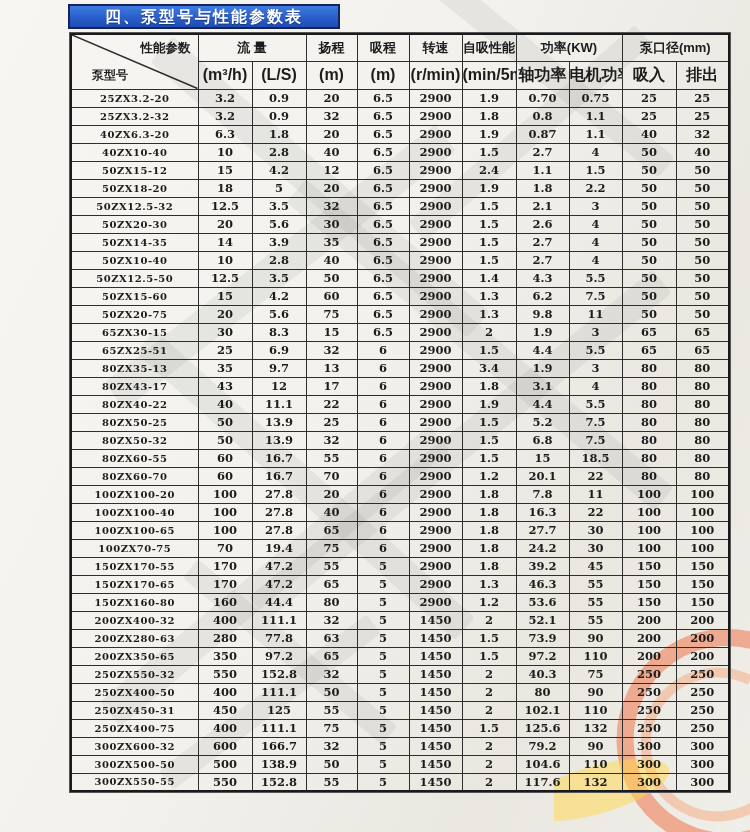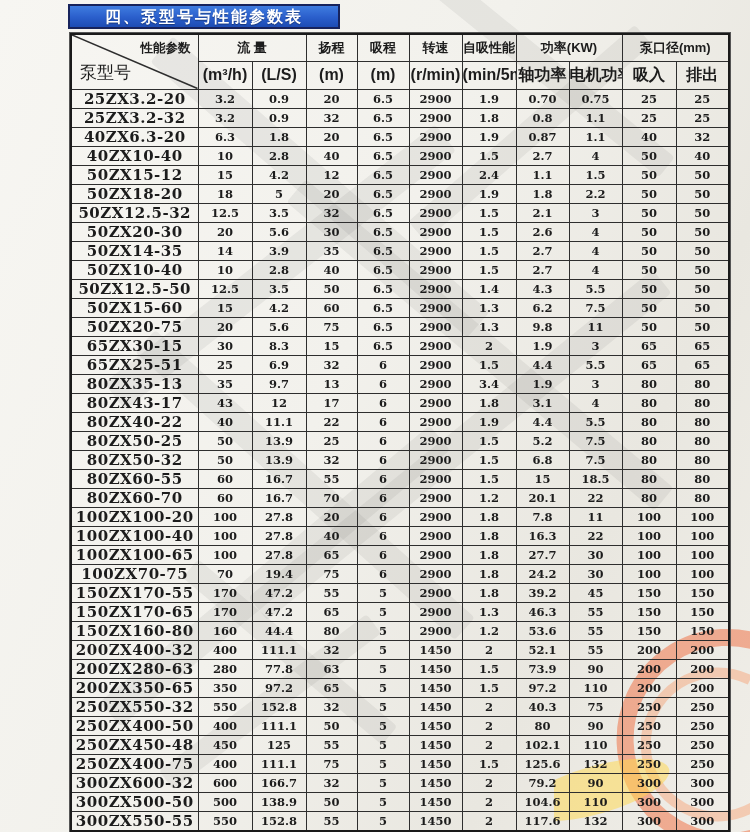--- a/index.html
+++ b/index.html
@@ -47,26 +47,26 @@
     border:1px solid #2e2e2e; padding:0; text-align:center;
     color:#1c1c1c; overflow:hidden; white-space:nowrap;
   }
   table.spec { border:2px solid #1a1a1a; outline:1px solid #555; }
   thead th { font-size:13px; font-weight:bold; height:27px; background:transparent; }
   thead tr.units th { font-size:16px; height:28px; }
   tbody td {
     height:18px; font-size:11.5px; font-weight:bold;
     font-family:"DejaVu Serif","Liberation Serif", serif;
   }
-  tbody td:first-child { font-size:15px; letter-spacing:0.5px; }
+  tbody td:first-child { font-size:10px; letter-spacing:0.5px; }
   
   th.corner { position:relative; }
   th.corner svg { position:absolute; inset:0; width:100%; height:100%; }
   th.corner .c-top { position:absolute; top:5px; right:7px; font-size:12.5px; font-weight:bold; }
-  th.corner .c-bot { position:absolute; bottom:5px; left:8px; font-size:17px; font-weight:normal; }
+  th.corner .c-bot { position:absolute; bottom:5px; left:20px; font-size:12px; font-weight:bold; }
 </style>
 </head>
 <body>
 
 <div class="page">
 
   <div class="wm-layer">
     <div class="wm-stripe s1"></div>
     <div class="wm-stripe s2"></div>
     <div class="wm-stripe s3"></div>
@@ -567,21 +567,21 @@
           <td>50</td>
           <td>5</td>
           <td>1450</td>
           <td>2</td>
           <td>80</td>
           <td>90</td>
           <td>250</td>
           <td>250</td>
         </tr>
         <tr>
-          <td>250ZX450-48</td>
+          <td>250ZX450-31</td>
           <td>450</td>
           <td>125</td>
           <td>55</td>
           <td>5</td>
           <td>1450</td>
           <td>2</td>
           <td>102.1</td>
           <td>110</td>
           <td>250</td>
           <td>250</td>

